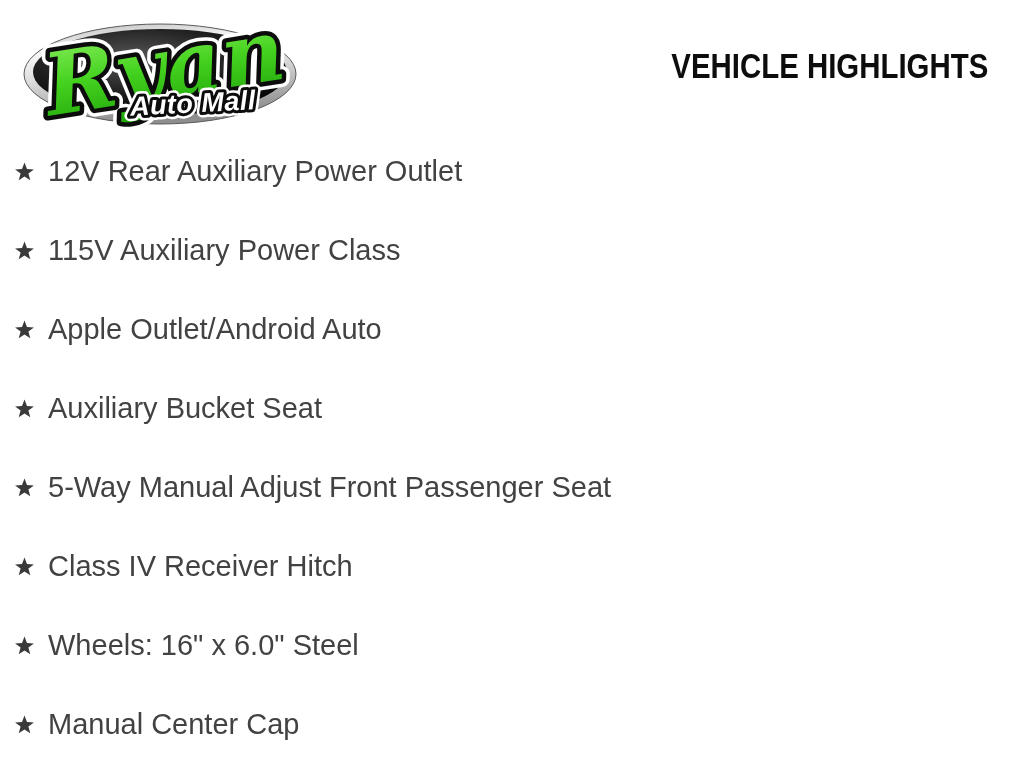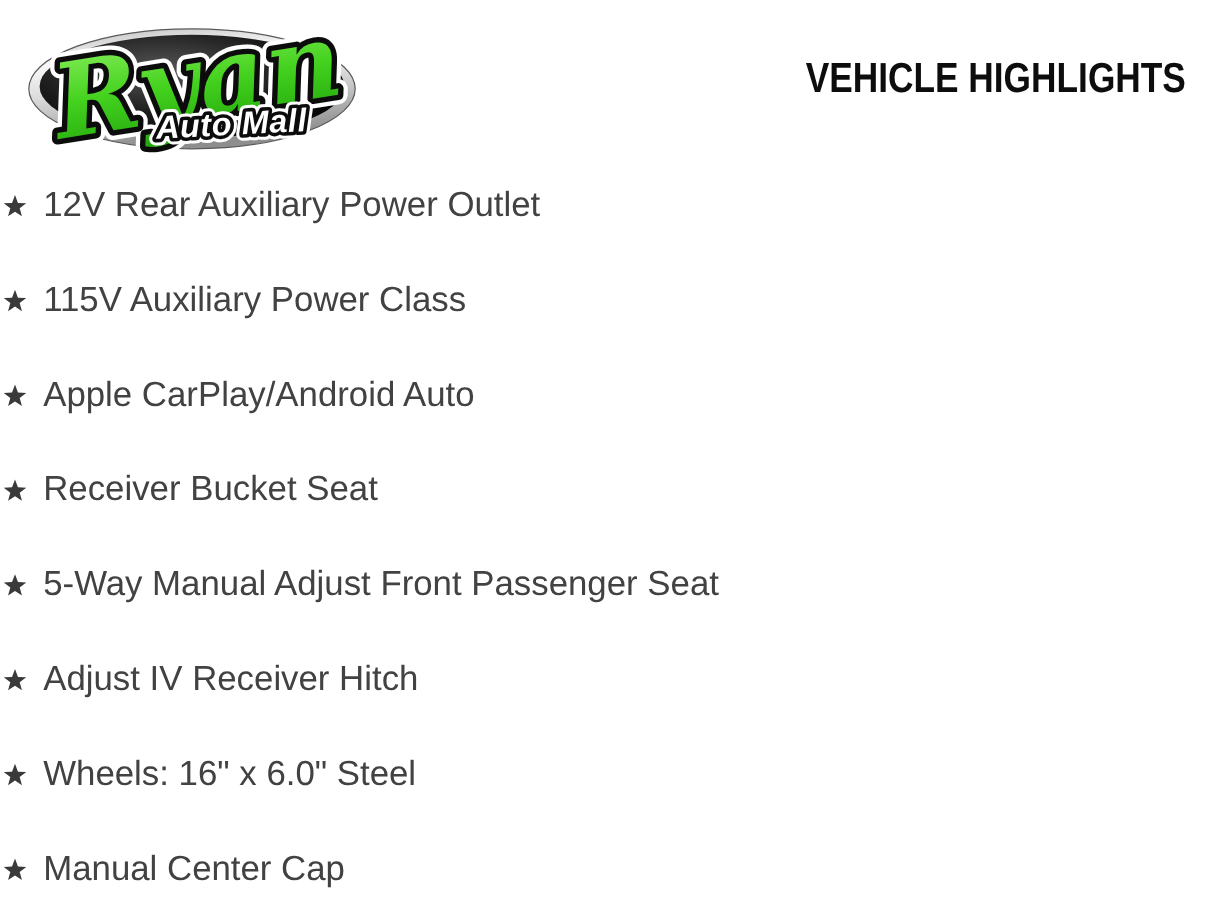--- a/index.html
+++ b/index.html
@@ -45,21 +45,21 @@
   .highlights-list {
     position: absolute;
     left: 0; top: 132px;
     width: 1024px;
     list-style: none;
   }
   .highlight-item {
     height: 79px;
     display: flex;
     align-items: center;
-    padding-left: 2px;
+    padding-left: 14px;
   }
   .star {
     width: 21px; height: 20px;
     margin-right: 13px;
     flex: 0 0 auto;
     display: block;
   }
   .star polygon { fill: var(--star, #3a3a3a); }
   .item-label {
     font-size: 29px;
@@ -123,42 +123,42 @@
     <svg class="star" viewBox="0 0 21 20" xmlns="http://www.w3.org/2000/svg">
       <polygon points="10.5,0.5 12.97,7.1 19.9,7.4 14.4,11.6 16.3,18.3 10.5,14.5 4.7,18.3 6.6,11.6 1.1,7.4 8.03,7.1"></polygon>
     </svg>
     <span class="item-label">115V Auxiliary Power Class</span>
   </li>
 
   <li class="highlight-item">
     <svg class="star" viewBox="0 0 21 20" xmlns="http://www.w3.org/2000/svg">
       <polygon points="10.5,0.5 12.97,7.1 19.9,7.4 14.4,11.6 16.3,18.3 10.5,14.5 4.7,18.3 6.6,11.6 1.1,7.4 8.03,7.1"></polygon>
     </svg>
-    <span class="item-label">Apple CarPlay/Android Auto</span>
+    <span class="item-label">Apple Outlet/Android Auto</span>
   </li>
 
   <li class="highlight-item">
     <svg class="star" viewBox="0 0 21 20" xmlns="http://www.w3.org/2000/svg">
       <polygon points="10.5,0.5 12.97,7.1 19.9,7.4 14.4,11.6 16.3,18.3 10.5,14.5 4.7,18.3 6.6,11.6 1.1,7.4 8.03,7.1"></polygon>
     </svg>
-    <span class="item-label">Receiver Bucket Seat</span>
+    <span class="item-label">Auxiliary Bucket Seat</span>
   </li>
 
   <li class="highlight-item">
     <svg class="star" viewBox="0 0 21 20" xmlns="http://www.w3.org/2000/svg">
       <polygon points="10.5,0.5 12.97,7.1 19.9,7.4 14.4,11.6 16.3,18.3 10.5,14.5 4.7,18.3 6.6,11.6 1.1,7.4 8.03,7.1"></polygon>
     </svg>
     <span class="item-label">5-Way Manual Adjust Front Passenger Seat</span>
   </li>
 
   <li class="highlight-item">
     <svg class="star" viewBox="0 0 21 20" xmlns="http://www.w3.org/2000/svg">
       <polygon points="10.5,0.5 12.97,7.1 19.9,7.4 14.4,11.6 16.3,18.3 10.5,14.5 4.7,18.3 6.6,11.6 1.1,7.4 8.03,7.1"></polygon>
     </svg>
-    <span class="item-label">Adjust IV Receiver Hitch</span>
+    <span class="item-label">Class IV Receiver Hitch</span>
   </li>
 
   <li class="highlight-item">
     <svg class="star" viewBox="0 0 21 20" xmlns="http://www.w3.org/2000/svg">
       <polygon points="10.5,0.5 12.97,7.1 19.9,7.4 14.4,11.6 16.3,18.3 10.5,14.5 4.7,18.3 6.6,11.6 1.1,7.4 8.03,7.1"></polygon>
     </svg>
     <span class="item-label">Wheels: 16" x 6.0" Steel</span>
   </li>
 
   <li class="highlight-item">

